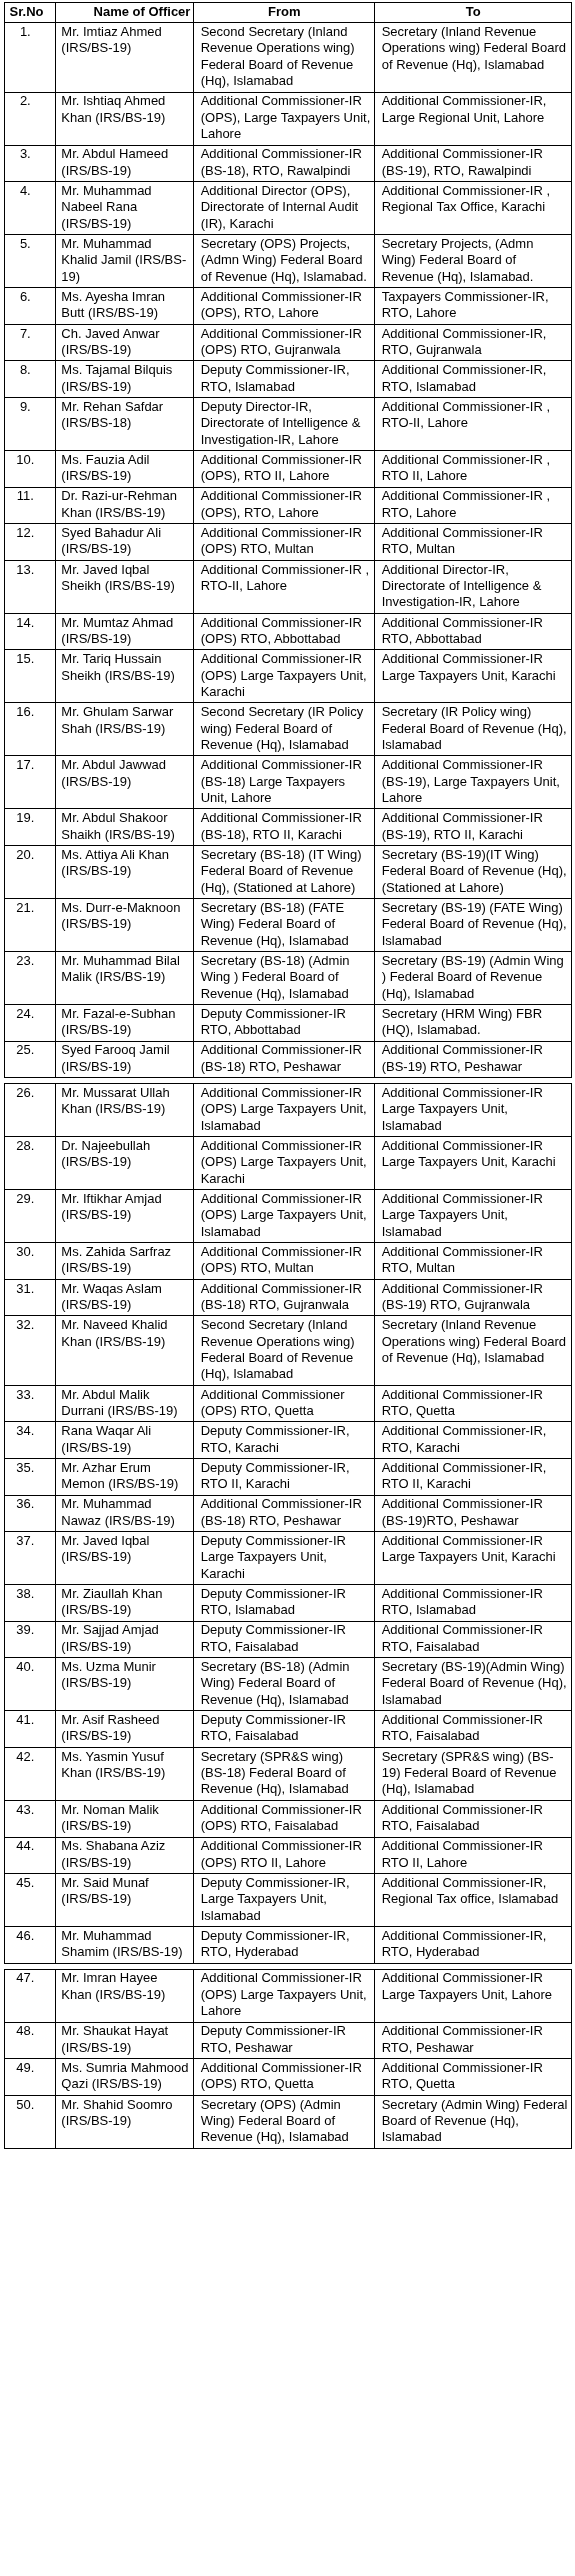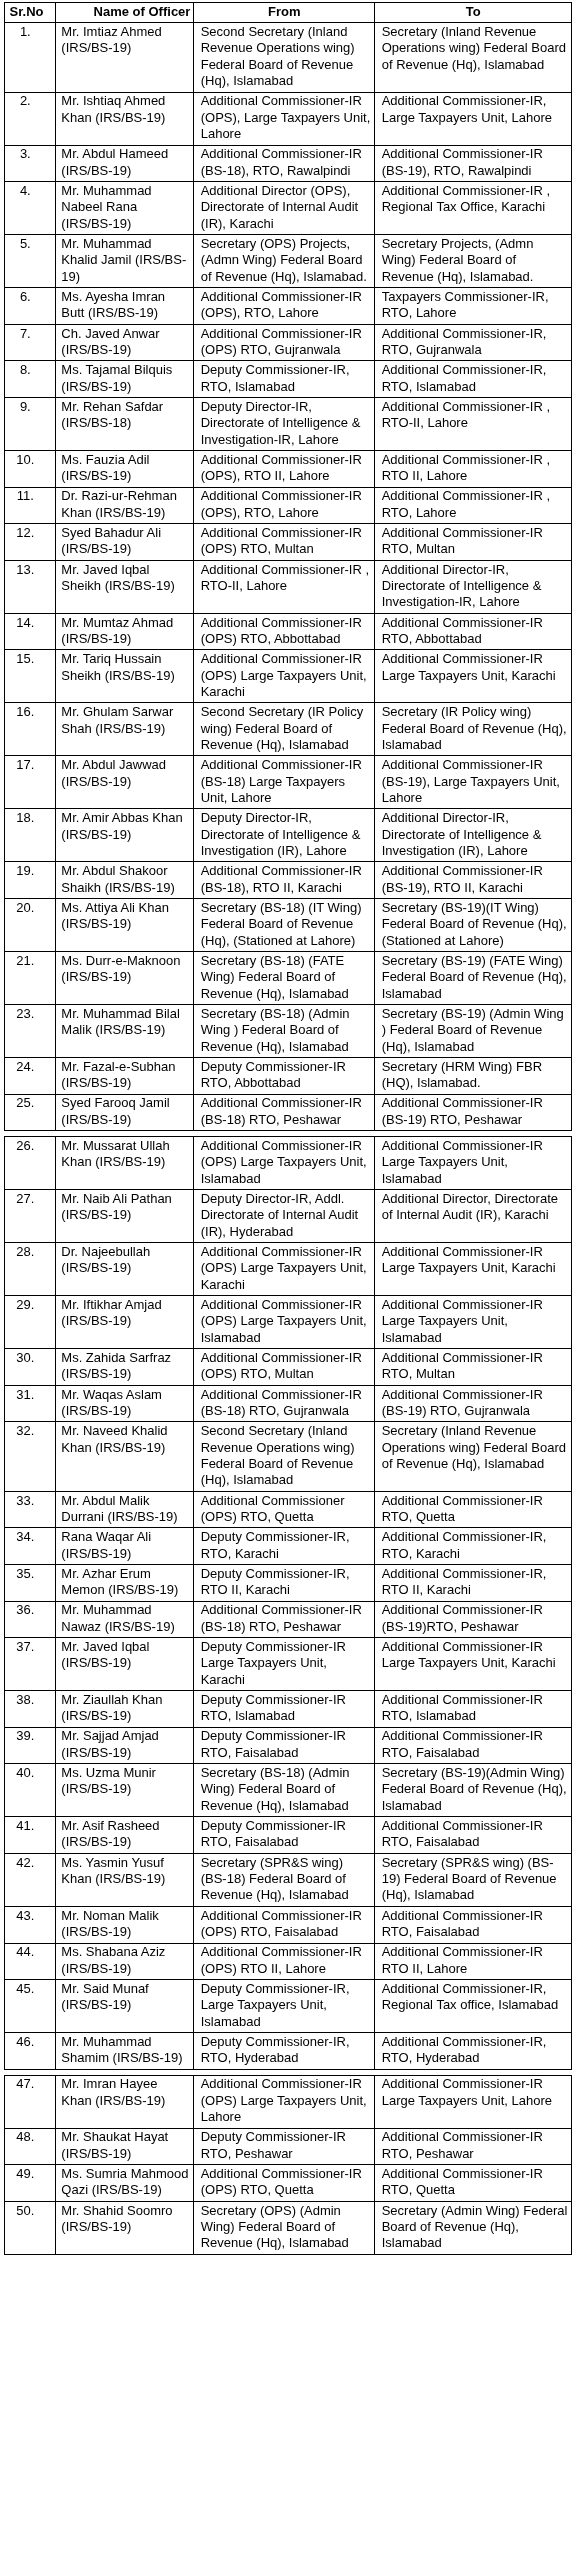--- a/index.html
+++ b/index.html
@@ -89,21 +89,21 @@
           <tr>
             <td class="sr-cell">1.</td>
             <td class="name-cell">Mr. Imtiaz Ahmed (IRS/BS-19)</td>
             <td class="from-cell">Second Secretary (Inland Revenue Operations wing) Federal Board of Revenue (Hq), Islamabad</td>
             <td class="to-cell">Secretary (Inland Revenue Operations wing) Federal Board of Revenue (Hq), Islamabad</td>
           </tr>
           <tr>
             <td class="sr-cell">2.</td>
             <td class="name-cell">Mr. Ishtiaq Ahmed Khan (IRS/BS-19)</td>
             <td class="from-cell">Additional Commissioner-IR (OPS), Large Taxpayers Unit, Lahore</td>
-            <td class="to-cell">Additional Commissioner-IR, Large Taxpayers Unit, Lahore</td>
+            <td class="to-cell">Additional Commissioner-IR, Large Regional Unit, Lahore</td>
           </tr>
           <tr>
             <td class="sr-cell">3.</td>
             <td class="name-cell">Mr. Abdul Hameed (IRS/BS-19)</td>
             <td class="from-cell">Additional Commissioner-IR (BS-18), RTO, Rawalpindi</td>
             <td class="to-cell">Additional Commissioner-IR (BS-19), RTO, Rawalpindi</td>
           </tr>
           <tr>
             <td class="sr-cell">4.</td>
             <td class="name-cell">Mr. Muhammad Nabeel Rana (IRS/BS-19)</td>
@@ -180,26 +180,20 @@
             <td class="sr-cell">16.</td>
             <td class="name-cell">Mr. Ghulam Sarwar Shah (IRS/BS-19)</td>
             <td class="from-cell">Second Secretary (IR Policy wing) Federal Board of Revenue (Hq), Islamabad</td>
             <td class="to-cell">Secretary (IR Policy wing) Federal Board of Revenue (Hq), Islamabad</td>
           </tr>
           <tr>
             <td class="sr-cell">17.</td>
             <td class="name-cell">Mr. Abdul Jawwad (IRS/BS-19)</td>
             <td class="from-cell">Additional Commissioner-IR (BS-18) Large Taxpayers Unit, Lahore</td>
             <td class="to-cell">Additional Commissioner-IR (BS-19), Large Taxpayers Unit, Lahore</td>
-          </tr>
-          <tr>
-            <td class="sr-cell">18.</td>
-            <td class="name-cell">Mr. Amir Abbas Khan (IRS/BS-19)</td>
-            <td class="from-cell">Deputy Director-IR, Directorate of Intelligence &amp; Investigation (IR), Lahore</td>
-            <td class="to-cell">Additional Director-IR, Directorate of Intelligence &amp; Investigation (IR), Lahore</td>
           </tr>
           <tr>
             <td class="sr-cell">19.</td>
             <td class="name-cell">Mr. Abdul Shakoor Shaikh (IRS/BS-19)</td>
             <td class="from-cell">Additional Commissioner-IR (BS-18), RTO II, Karachi</td>
             <td class="to-cell">Additional Commissioner-IR (BS-19), RTO II, Karachi</td>
           </tr>
           <tr>
             <td class="sr-cell">20.</td>
             <td class="name-cell">Ms. Attiya Ali Khan (IRS/BS-19)</td>
@@ -240,26 +234,20 @@
           <col class="c-to">
         </colgroup>
         <tbody>
           <tr>
             <td class="sr-cell">26.</td>
             <td class="name-cell">Mr. Mussarat Ullah Khan (IRS/BS-19)</td>
             <td class="from-cell">Additional Commissioner-IR (OPS) Large Taxpayers Unit, Islamabad</td>
             <td class="to-cell">Additional Commissioner-IR Large Taxpayers Unit, Islamabad</td>
           </tr>
           <tr>
-            <td class="sr-cell">27.</td>
-            <td class="name-cell">Mr. Naib Ali Pathan (IRS/BS-19)</td>
-            <td class="from-cell">Deputy Director-IR,  Addl. Directorate of Internal Audit (IR), Hyderabad</td>
-            <td class="to-cell">Additional Director, Directorate of Internal Audit (IR), Karachi</td>
-          </tr>
-          <tr>
             <td class="sr-cell">28.</td>
             <td class="name-cell">Dr. Najeebullah (IRS/BS-19)</td>
             <td class="from-cell">Additional Commissioner-IR (OPS) Large Taxpayers Unit, Karachi</td>
             <td class="to-cell">Additional Commissioner-IR Large Taxpayers Unit, Karachi</td>
           </tr>
           <tr>
             <td class="sr-cell">29.</td>
             <td class="name-cell">Mr. Iftikhar Amjad (IRS/BS-19)</td>
             <td class="from-cell">Additional Commissioner-IR (OPS) Large Taxpayers Unit, Islamabad</td>
             <td class="to-cell">Additional Commissioner-IR Large Taxpayers Unit, Islamabad</td>

